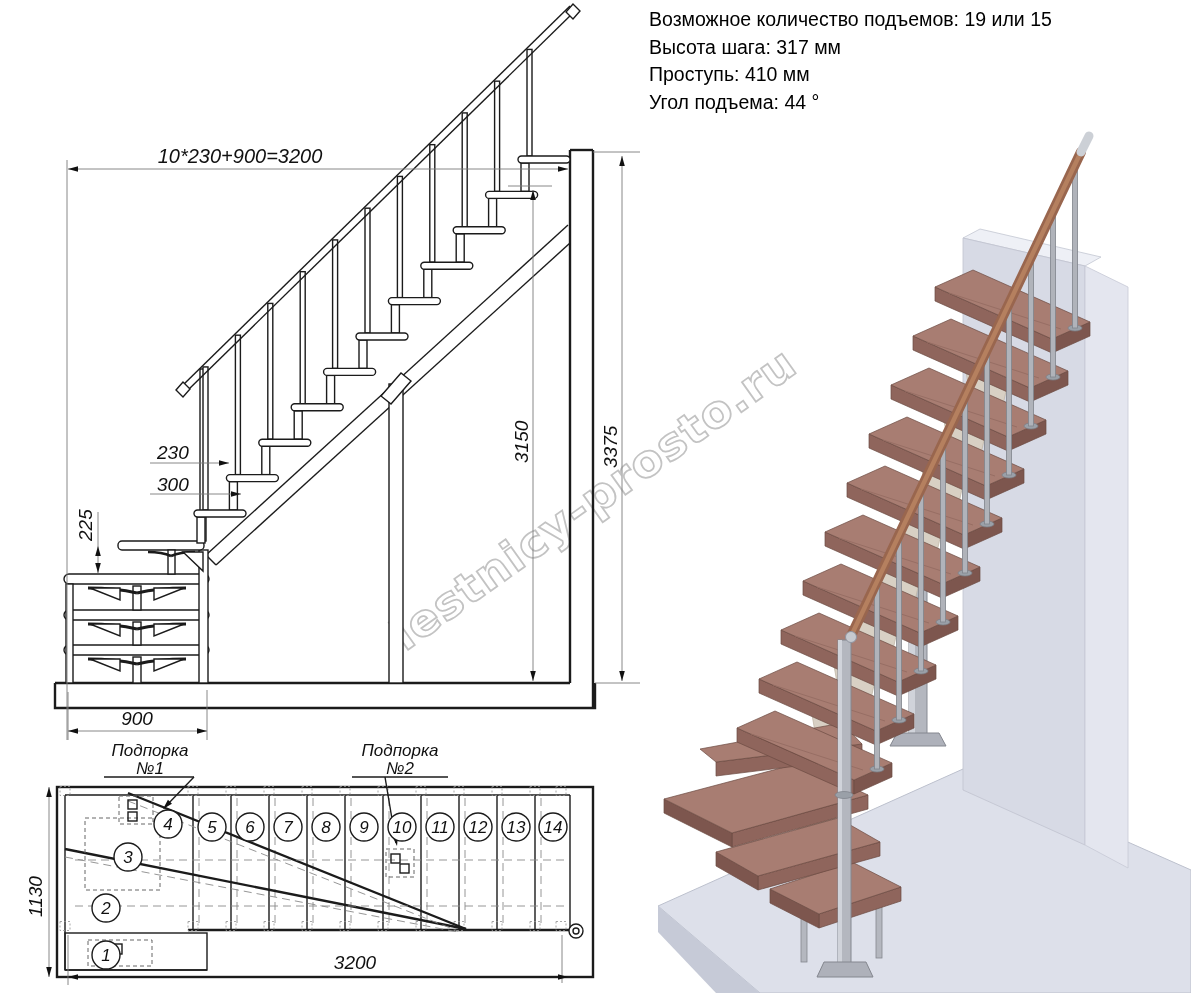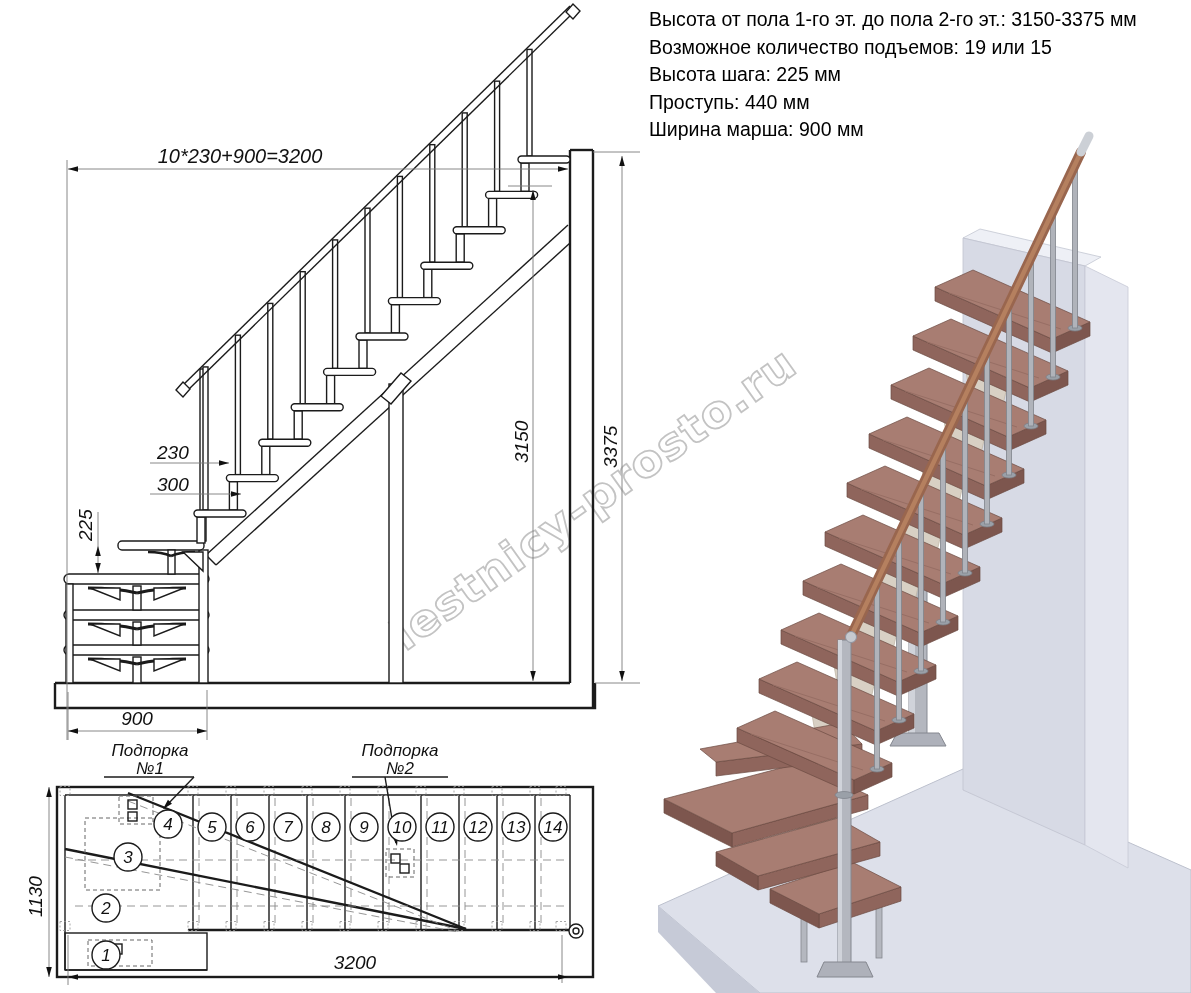--- a/index.html
+++ b/index.html
@@ -356,19 +356,18 @@
           <text x="478" y="833" text-anchor="middle" class="n">12</text>
           <circle cx="516" cy="827" r="14" class="kw" stroke-width="1.2"></circle>
           <text x="516" y="833" text-anchor="middle" class="n">13</text>
           <circle cx="553" cy="827" r="14" class="kw" stroke-width="1.2"></circle>
           <text x="553" y="833" text-anchor="middle" class="n">14</text>
         </g>
     </g>
   </svg>
 
   <div class="specs">
-    <div>Высота от пола 1-го эт. до пола 2-го эт.: 3150-3375 мм</div>
     <div>Возможное количество подъемов: 19 или 15</div>
-    <div>Высота шага: 225 мм</div>
-    <div>Проступь: 440 мм</div>
-    <div>Ширина марша: 900 мм</div>
+    <div>Высота шага: 317 мм</div>
+    <div>Проступь: 410 мм</div>
+    <div>Угол подъема: 44 °</div>
   </div>
 </div>
 
 </body></html>

